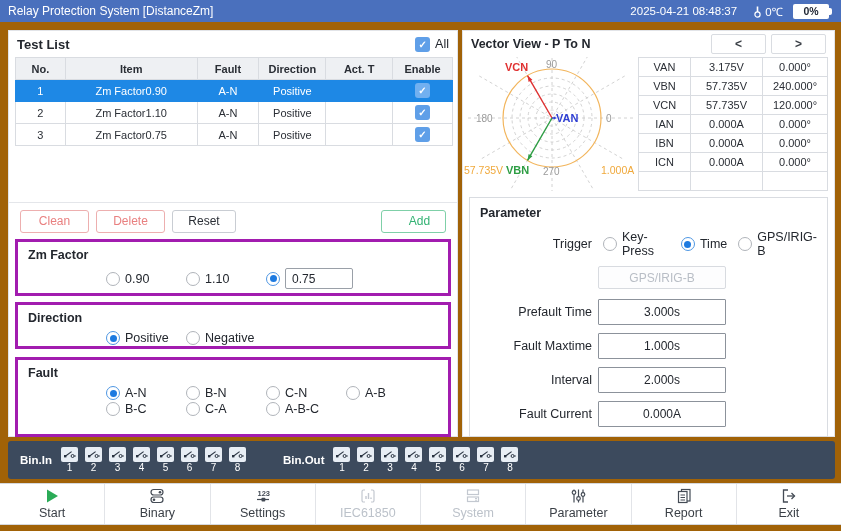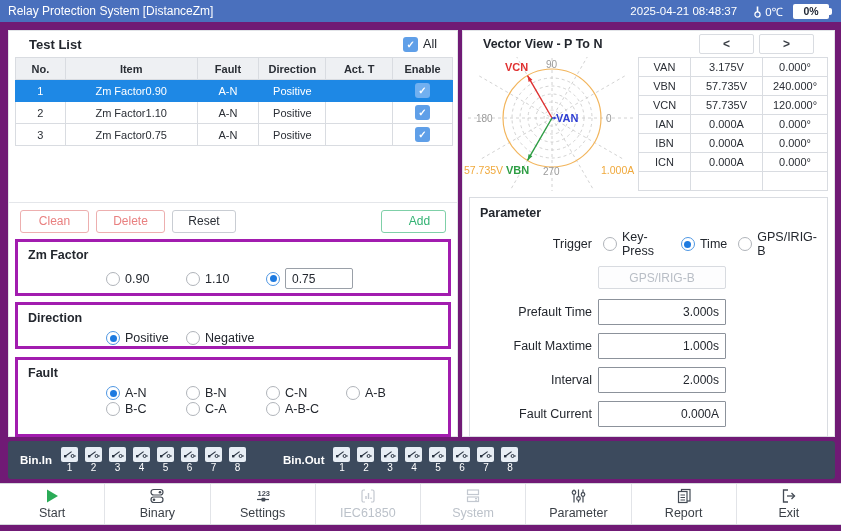--- a/index.html
+++ b/index.html
@@ -1,33 +1,33 @@
 <!DOCTYPE html>
 <html><head>
 <meta charset="utf-8">
 <style>
   * { margin:0; padding:0; box-sizing:border-box; }
   body { font-family:"Liberation Sans", sans-serif; background:#e9ebef; }
-  .screen { position:relative; width:841px; height:531px; background:#701a75; overflow:hidden; }
+  .screen { position:relative; width:841px; height:531px; background:#a16207; overflow:hidden; }
 
   
   .titlebar { position:absolute; top:0; left:0; right:0; height:22px; background:#4a70bd; color:#fff;
     display:flex; align-items:center; padding:0 8px; font-size:12px; }
   .titlebar .ttl { flex:1; }
   .titlebar .dt { margin-right:16px; font-size:11.5px; }
   .temp { display:flex; align-items:center; gap:3px; margin-right:10px; font-size:11.5px; }
   .battery { position:relative; width:36px; height:15px; background:#fff; border-radius:2px; color:#1c2330;
     font-size:10.5px; font-weight:bold; display:flex; align-items:center; justify-content:center; margin-right:4px; }
   .battery::after { content:""; position:absolute; right:-3px; top:4px; width:3px; height:7px; background:#fff; border-radius:0 2px 2px 0; }
 
   
   .panel { position:absolute; background:#fff; border:1px solid #e2e4e8; }
   .left-panel { left:8px; top:30px; width:450px; height:407px; }
   .right-panel { left:462px; top:30px; width:373px; height:407px; }
-  .panel-head { height:26px; display:flex; align-items:center; padding:0 20px; font-size:13px; font-weight:bold; color:#23272e; }
+  .panel-head { height:26px; display:flex; align-items:center; padding:0 8px; font-size:13px; font-weight:bold; color:#23272e; }
   .panel-head .sp { flex:1; }
 
   
   .cb { width:15px; height:15px; border-radius:3px; background:#5f9fe8; display:inline-flex; align-items:center; justify-content:center; }
   .cb::after { content:"\2713"; color:#fff; font-size:10px; font-weight:bold; }
   .all-wrap { display:flex; align-items:center; gap:5px; font-size:12.5px; font-weight:normal; }
 
   
   .list-table { position:absolute; top:26px; left:6px; right:6px; border-collapse:collapse; width:438px; font-size:11px; color:#2a2e35; }
   .list-table th { background:#eef0f3; font-weight:bold; border:1px solid #d9dce1; height:22px; }
@@ -70,21 +70,21 @@
   .vector-table td { border:1px solid #d9dce1; text-align:center; height:17px; }
   .vt-name{ width:52px; } .vt-val{ width:72px; }
 
   
   .param-box { position:absolute; top:166px; left:6px; right:6px; height:240px; border:1px solid #d9dce1; background:#fff; padding:8px 10px; }
   .trigger-row { display:flex; align-items:center; gap:11px; margin:10px 0 8px 0; font-size:12.5px; color:#23272e; }
   .plabel { width:112px; text-align:right; font-size:12.5px; color:#23272e; flex:0 0 auto; }
   .gps-btn { margin:4px 0 10px 118px; width:128px; height:23px; border:1px solid #d8dbe0; background:#fdfdfe; color:#b9bec6;
     border-radius:2px; font-size:12px; display:flex; align-items:center; justify-content:center; }
   .param-field { display:flex; align-items:center; gap:6px; margin-bottom:8px; }
-  .param-input { width:128px; height:22px; border:1px solid #8c929b; border-radius:1px; text-align:right; font-size:12px;
+  .param-input { width:128px; height:22px; border:1px solid #8c929b; border-radius:1px; text-align:center; font-size:12px;
     padding:12px 6px; font-family:"Liberation Sans",sans-serif; color:#23272e; }
 
   
   .bin-bar { position:absolute; left:8px; top:441px; width:827px; height:38px; background:#3c4a5d; border-radius:3px;
     display:flex; align-items:center; padding:0 12px; color:#fff; }
   .bin-label { font-size:11.5px; margin-right:9px;font-weight:bold; }
   .chan { display:flex; flex-direction:column; align-items:center; width:17px; margin-right:7px; }
   .chan .box { width:17px; height:15px; background:#e8eef5; border-radius:2px; display:flex; align-items:center; justify-content:center; }
   .chan .num { font-size:10px; margin-top:0px; }
   .binout-gap { margin-left:30px; }

